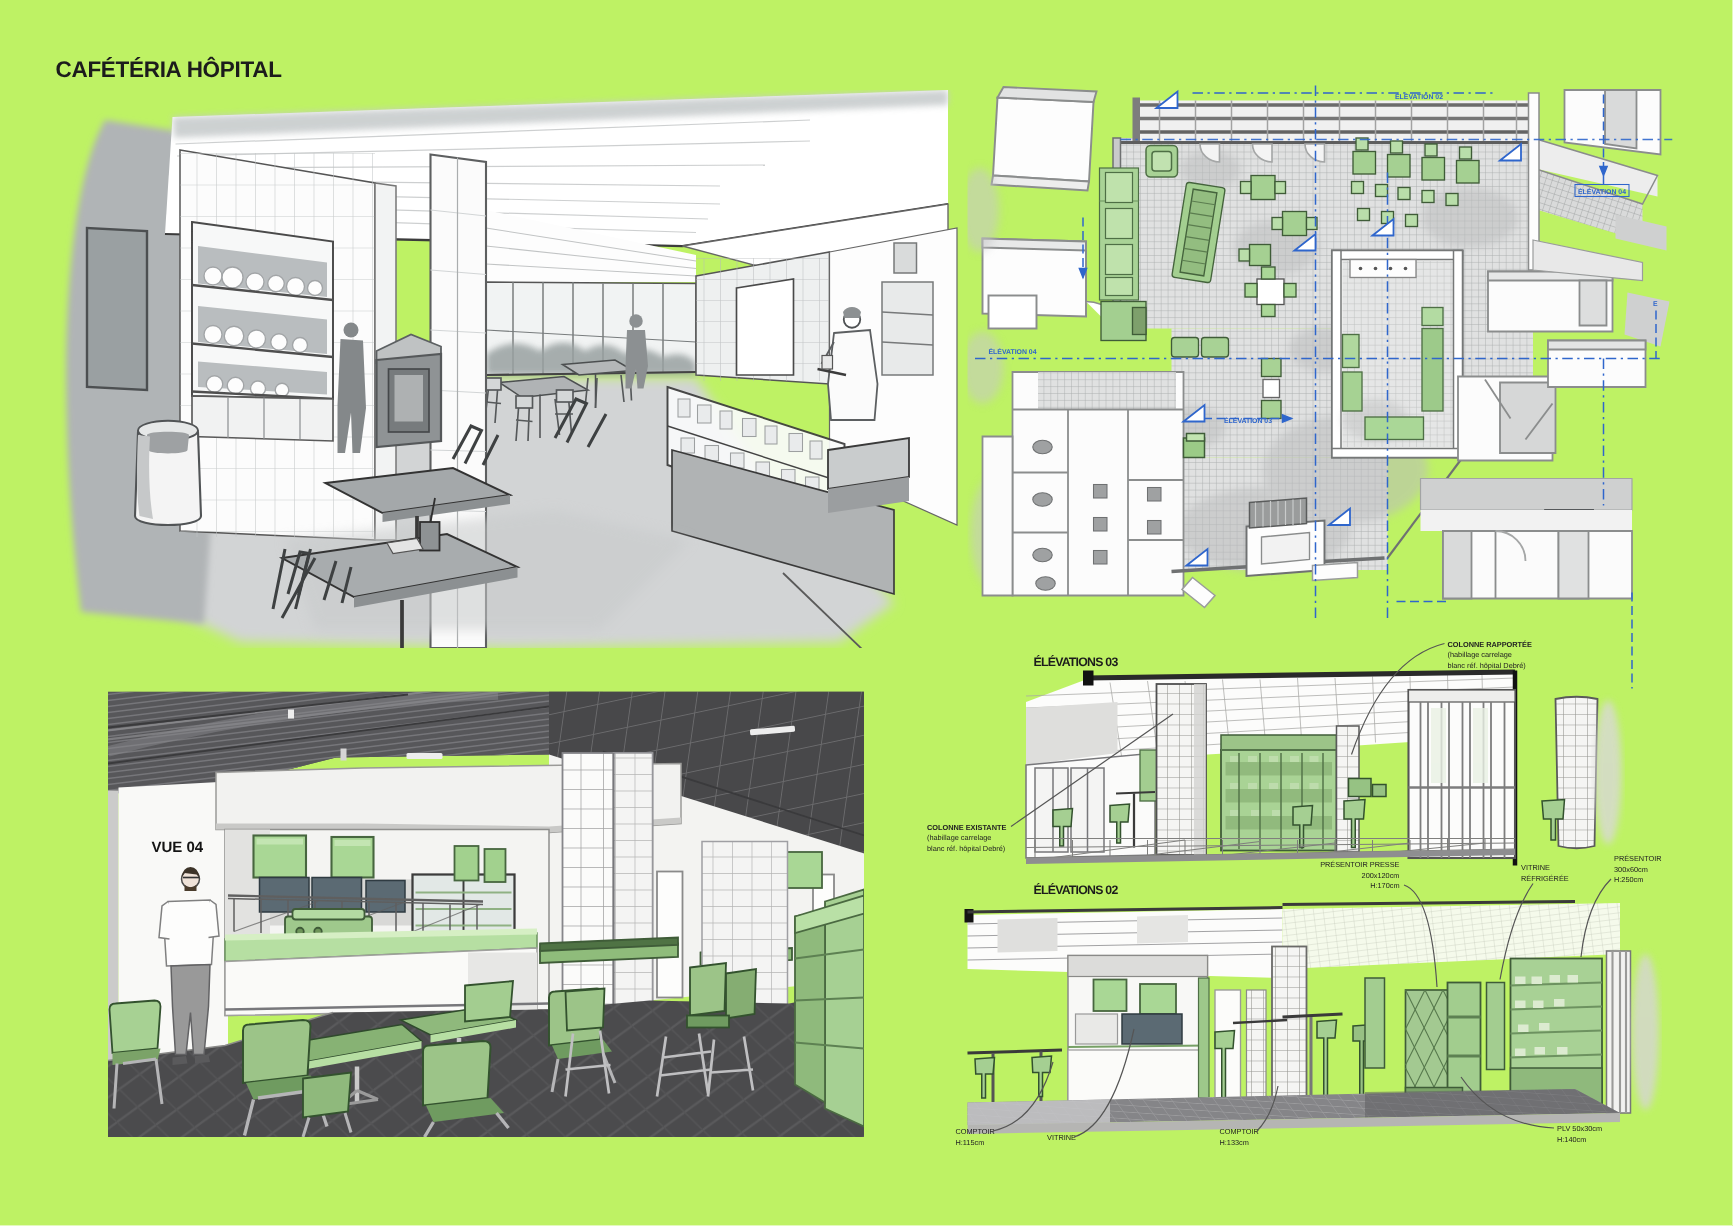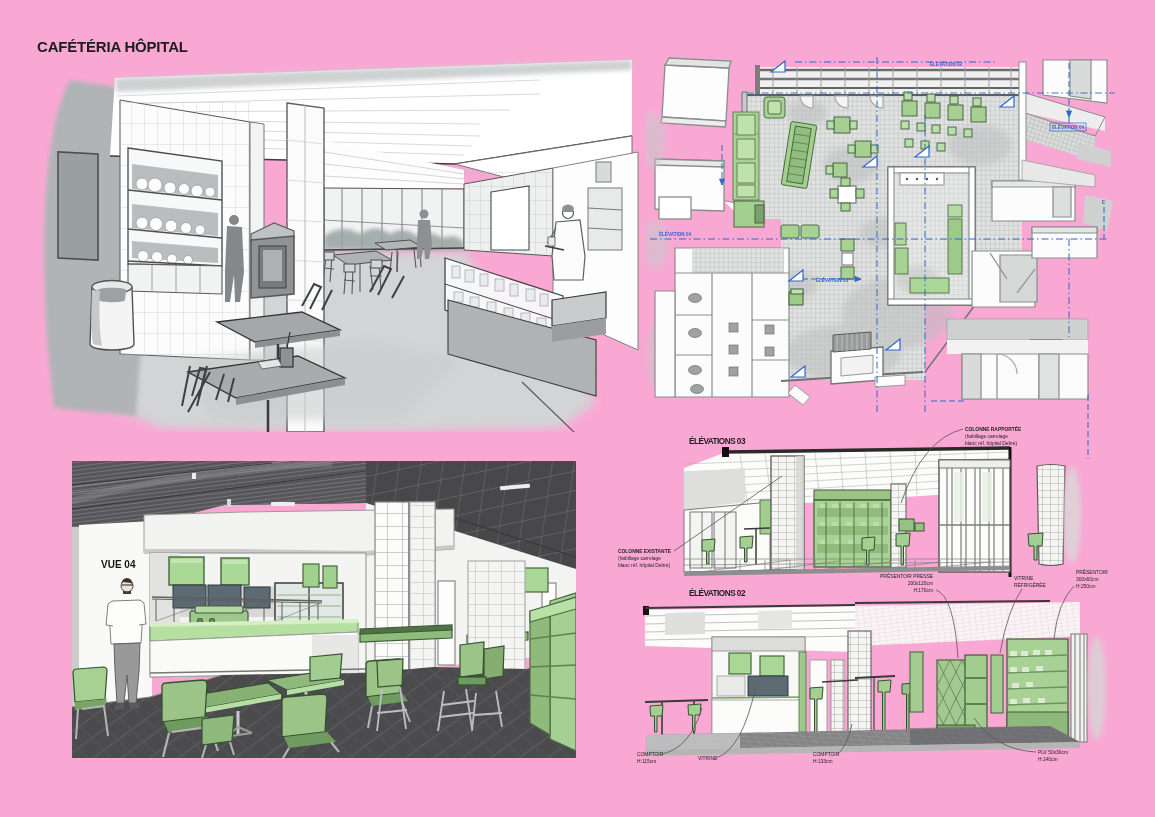--- a/index.html
+++ b/index.html
@@ -1,20 +1,20 @@
 <!DOCTYPE html>
 <html><head>
 <meta charset="utf-8">
 <style>
 html,body{margin:0;padding:0;background:#ffffff;width:1155px;height:817px;overflow:hidden;font-family:"Liberation Sans",sans-serif}
 .abs{position:absolute}
 </style>
 </head>
 <body>
-<div style="position:relative;width:1155px;height:817px;background:#f9a8d4">
+<div style="position:relative;width:1155px;height:817px;background:#bef264">
 
 <div class="abs" style="left:37px;top:38px;font-size:15px;font-weight:bold;color:#1c1c1c;letter-spacing:-0.2px">CAFÉTÉRIA HÔPITAL</div>
 
 <svg class="abs" style="left:40px;top:60px" width="600" height="372" viewBox="0 0 600 372">
 <defs>
 <filter id="blur2">
           <feGaussianBlur stdDeviation="2"></feGaussianBlur>
         </filter>
 <filter id="blur4">
           <feGaussianBlur stdDeviation="4"></feGaussianBlur>

